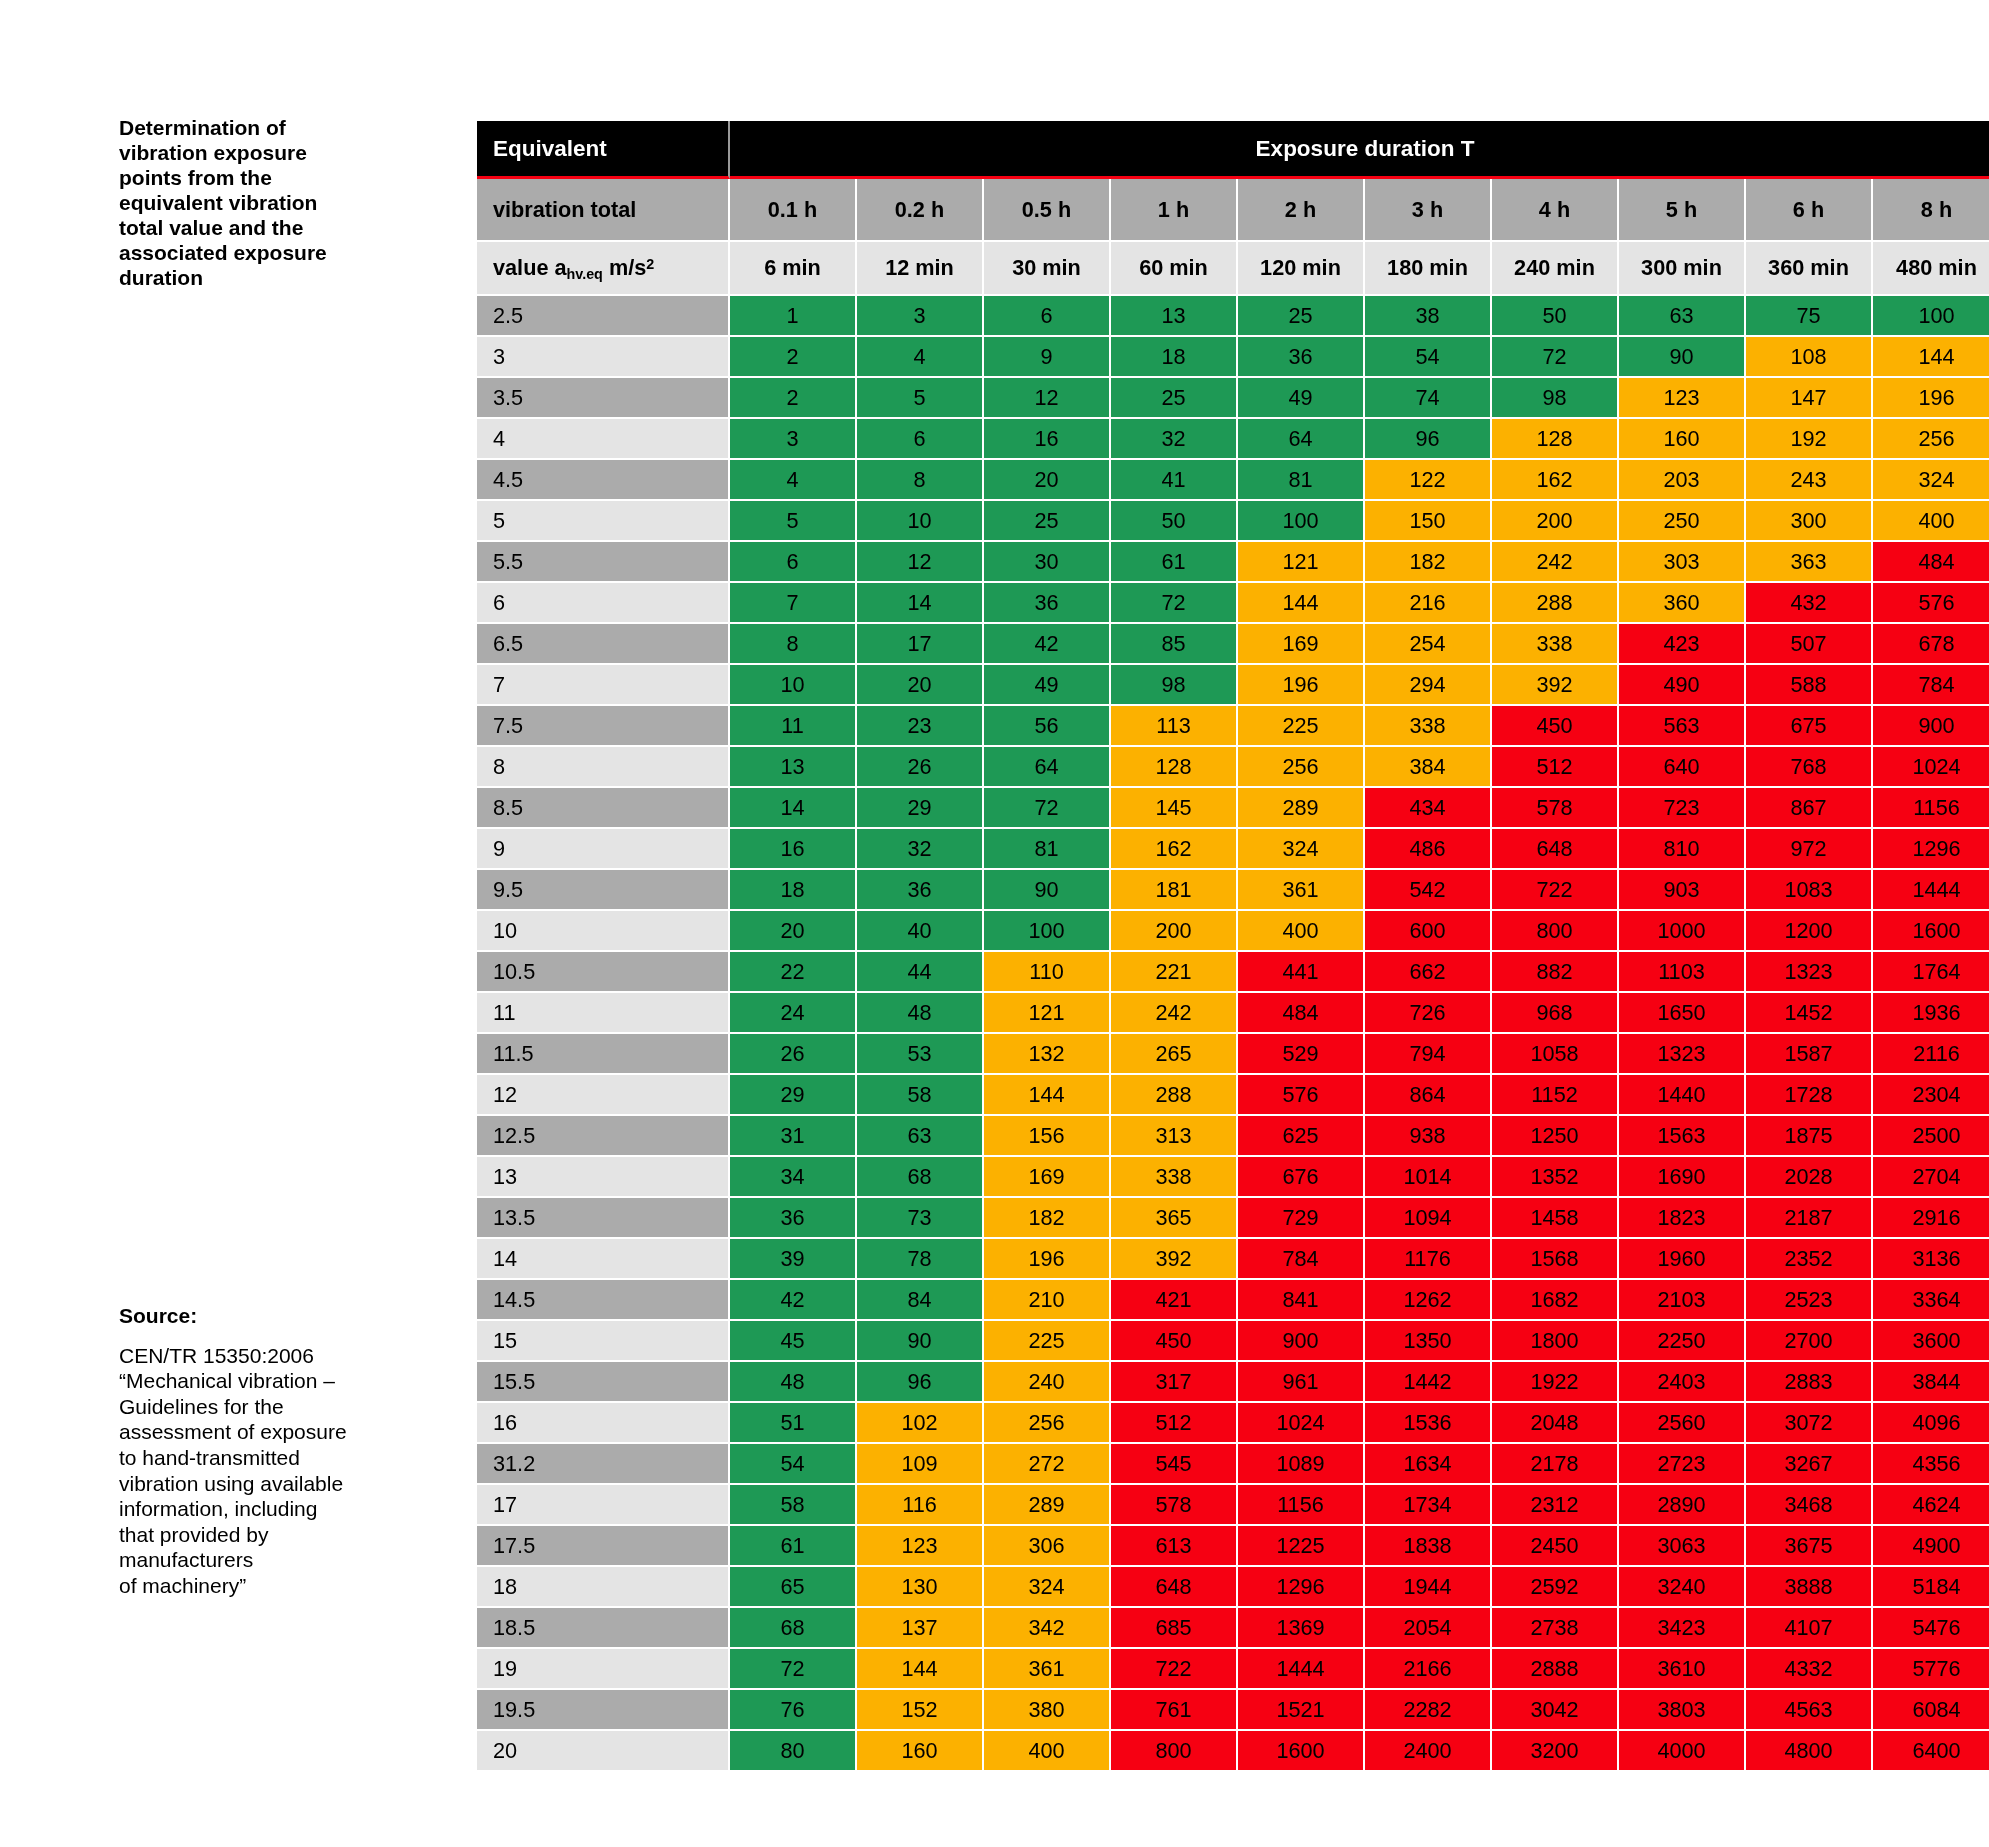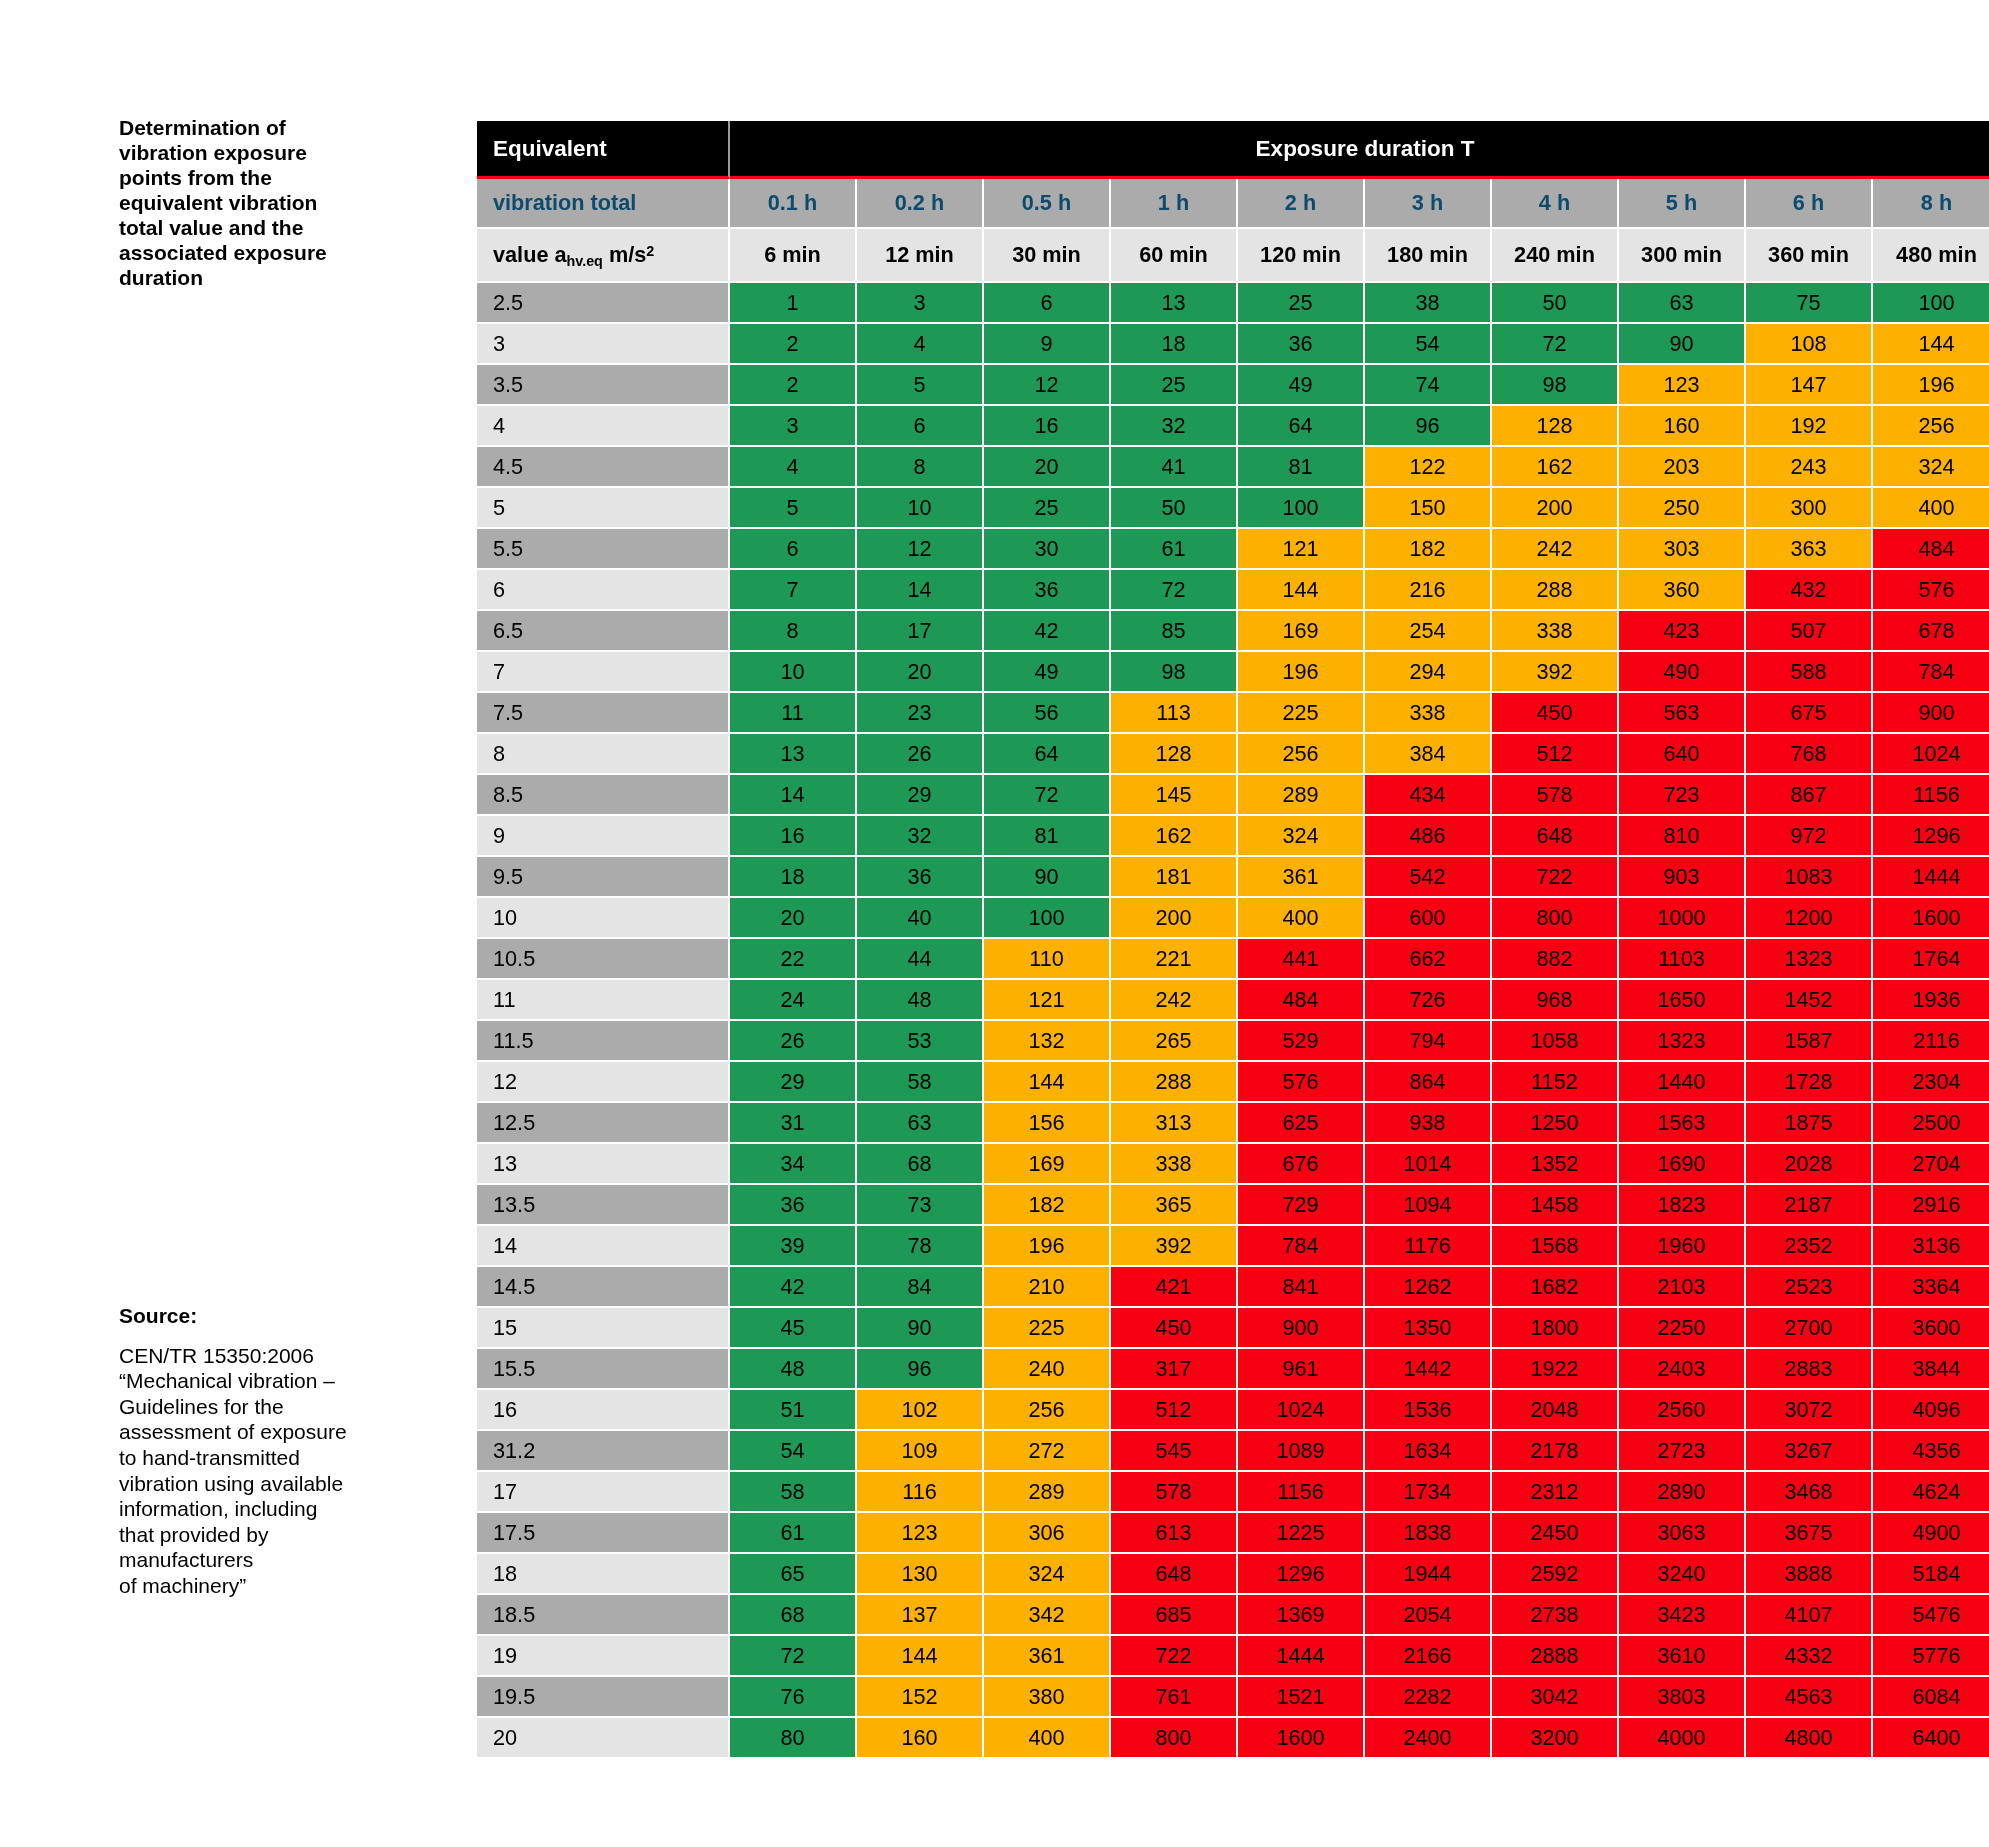--- a/index.html
+++ b/index.html
@@ -81,24 +81,24 @@
     color: #ffffff;
     font-weight: bold;
     font-size: 22.5px;
     height: 58px;
     text-align: center;
     vertical-align: middle;
     border-bottom: 3.2px solid #f60012;
   }
   .hdr-gray {
     background: #ababab;
-    color: #0c4a6e;
+    color: #000000;
     font-weight: bold;
     font-size: 21.7px;
-    height: 50px;
+    height: 63px;
     text-align: center;
     vertical-align: middle;
     border-right: 2.4px solid #ffffff;
     border-bottom: 2.4px solid #ffffff;
   }
   .hdr-gray.lbl {
     text-align: left;
     padding-left: 16px;
   }
   .hdr-light {

